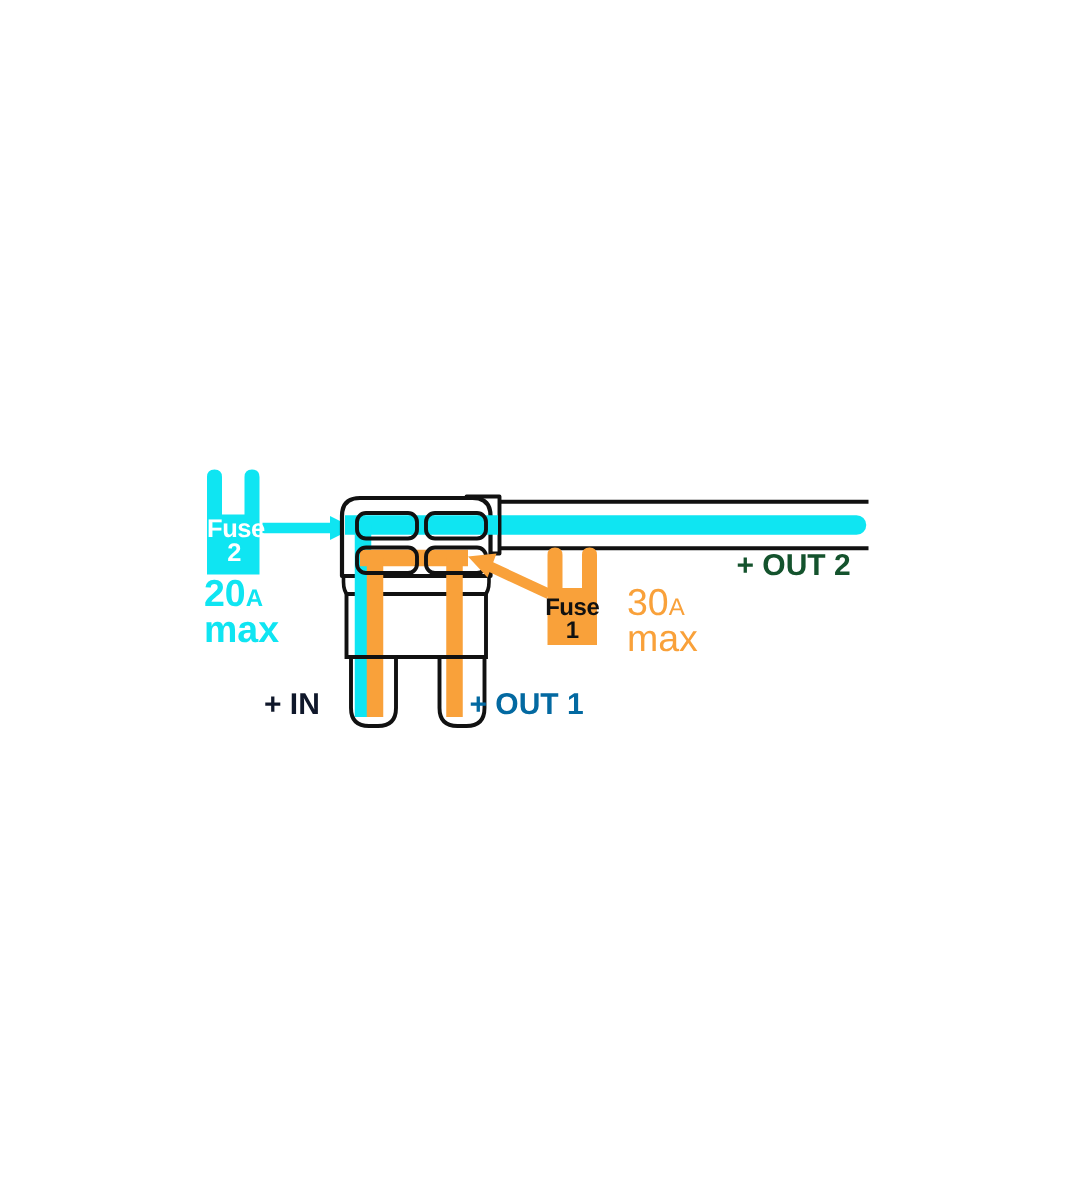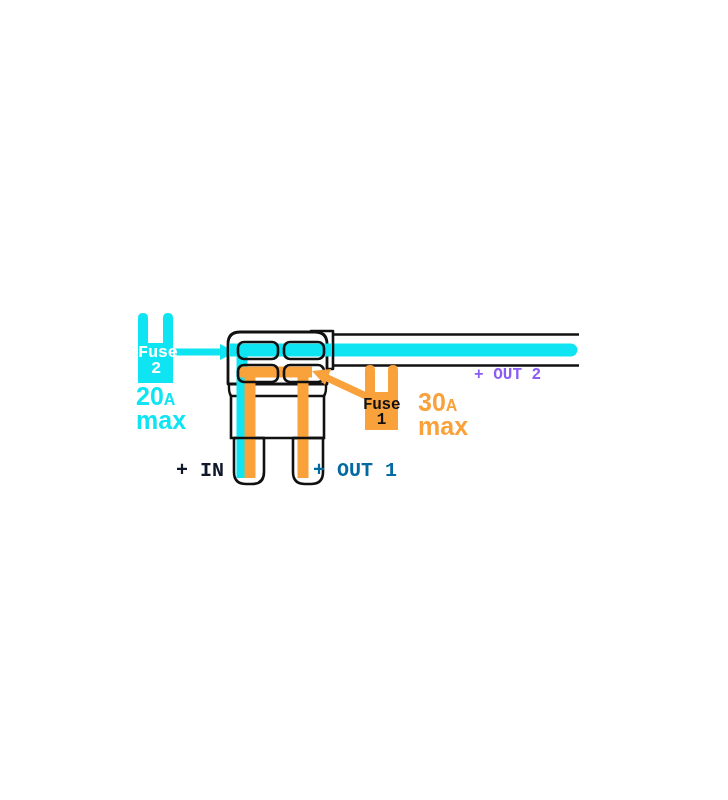--- a/index.html
+++ b/index.html
@@ -22,21 +22,21 @@
   }
   svg#diagram-svg {
     position: absolute;
     left: 0;
     top: 0;
     width: 728px;
     height: 800px;
     display: block;
   }
   .lbl {
-    font-family: Liberation Mono, monospace;
+    font-family: Liberation Sans, sans-serif;
     font-weight: bold;
   }
 </style>
 </head>
 <body>
 
 <div id="diagram-root">
 
   <svg id="diagram-svg" viewBox="0 0 728 800">
 
@@ -140,27 +140,27 @@
     <span style="font-size:25px;">max</span>
   </div>
 
   <div class="lbl" style="position:absolute; left:363px; top:398px; width:37px; text-align:center;
               font-size:16px; line-height:15px; color:#111111; letter-spacing:-0.3px;">
     <span>Fuse</span><br>
     <span>1</span>
   </div>
 
   <div style="position:absolute; left:418px; top:392px; color:#F9A13A;
-              font-family:'Liberation Sans', sans-serif; font-weight:bold; line-height:21px;">
+              font-family:'Liberation Sans', sans-serif; font-weight:normal; line-height:21px;">
     <span style="font-size:25px;">30</span><span style="font-size:16px;">A</span><br>
     <span style="font-size:25px;">max</span>
   </div>
 
   <div class="lbl" style="position:absolute; left:176px; top:459px; font-size:20px; color:#0f172a;
               letter-spacing:0px;">+ IN</div>
 
   <div class="lbl" style="position:absolute; left:313px; top:459px; font-size:20px; color:#0369a1;
               letter-spacing:0px;">+ OUT 1</div>
 
-  <div class="lbl" style="position:absolute; left:474px; top:366px; font-size:16px; color:#8b5cf6;
+  <div class="lbl" style="position:absolute; left:491px; top:366px; font-size:20px; color:#14532d;
               letter-spacing:0px;">+ OUT 2</div>
 
 </div>
 
 </body></html>

